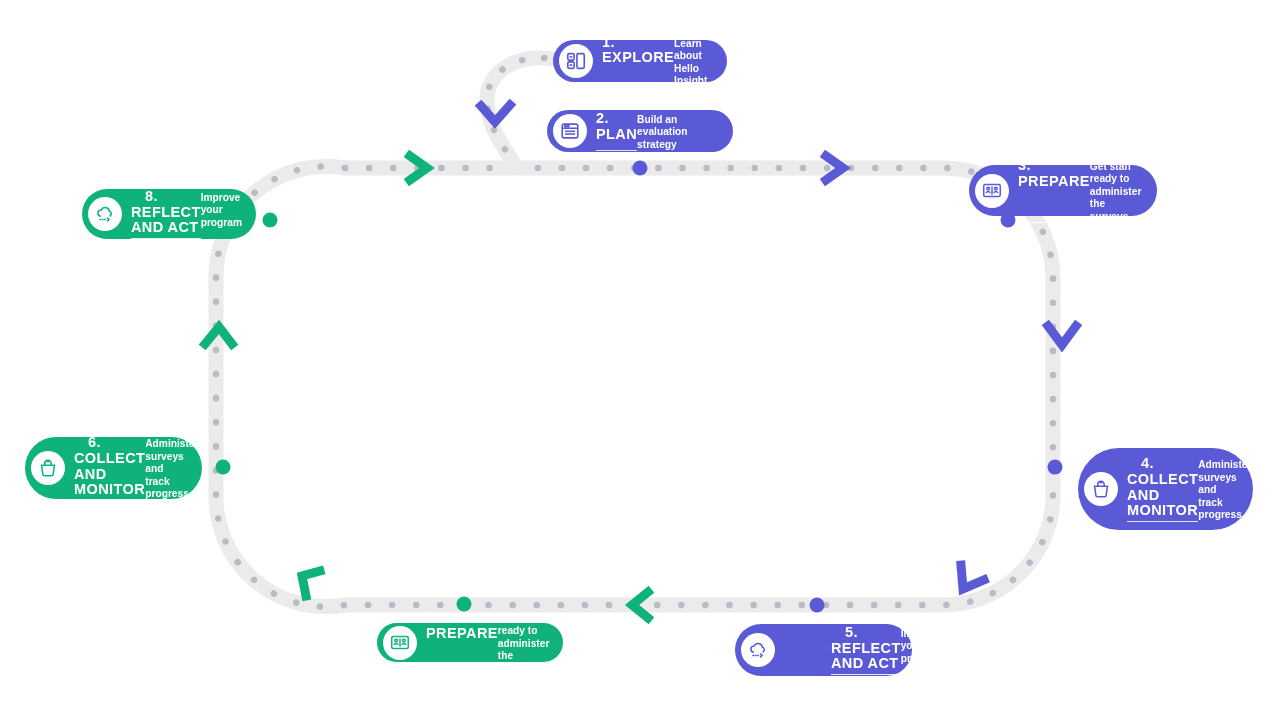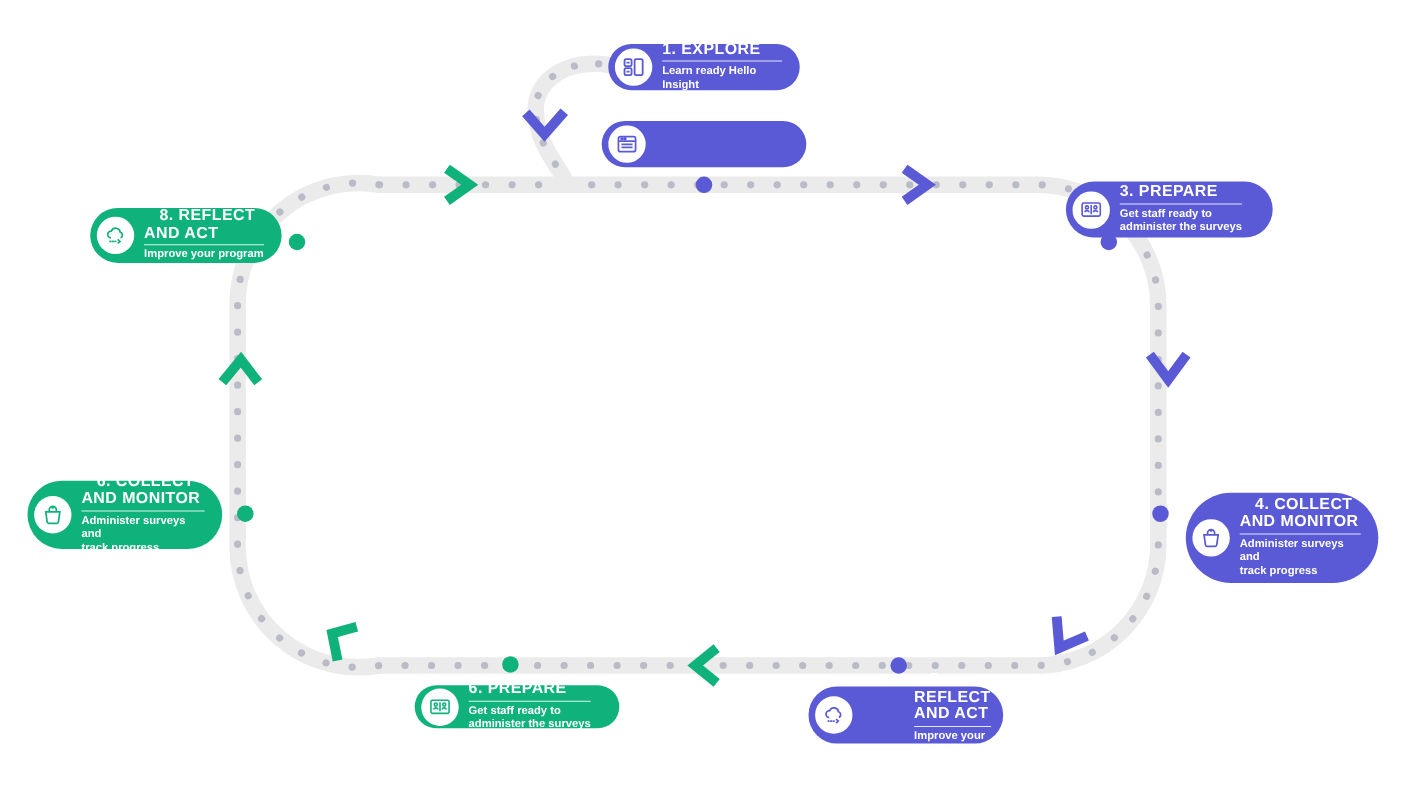--- a/index.html
+++ b/index.html
@@ -48,21 +48,21 @@
     border-radius: 50%;
     background: #ffffff;
     display: flex;
     align-items: center;
     justify-content: center;
     margin-right: 9px;
   }
   .pill.purple .pill-icon svg { stroke: #5a5ad6; fill: none; }
   .pill.green  .pill-icon svg { stroke: #10b27c; fill: none; }
 
-  .pill-text { display: flex; flex-direction: column; justify-content: center; }
+  .pill-text { display: flex; flex-direction: row; justify-content: center; }
   .pill-title {
     font-size: 14.5px;
     font-weight: bold;
     letter-spacing: 0.4px;
     line-height: 1.08;
     white-space: pre-line;
     padding-bottom: 2px;
     border-bottom: 1.4px solid rgba(255,255,255,0.85);
   }
   .pill-sub {
@@ -145,34 +145,38 @@
       <svg width="22" height="22" viewBox="0 0 24 24" stroke-width="1.8">
         <rect x="3" y="4" width="7" height="7" rx="1.6"></rect>
         <rect x="3" y="13" width="7" height="7" rx="1.6"></rect>
         <rect x="13" y="4" width="8" height="16" rx="1.6"></rect>
         <line x1="5" y1="7.5" x2="8" y2="7.5"></line>
         <line x1="5" y1="16.5" x2="8" y2="16.5"></line>
       </svg>
     </span>
     <span class="pill-text">
       <span class="pill-title">1. EXPLORE</span>
-      <span class="pill-sub">Learn ready Hello Insight</span>
+      <span class="pill-sub">Learn about Hello Insight</span>
     </span>
   </div>
 
   <div class="pill purple" id="pill-2">
     <span class="pill-icon">
       <svg width="22" height="22" viewBox="0 0 24 24" stroke-width="1.7">
         <rect x="3.5" y="4.5" width="17" height="15" rx="2"></rect>
         <line x1="3.5" y1="9" x2="20.5" y2="9"></line>
         <line x1="6.5" y1="12.3" x2="17.5" y2="12.3"></line>
         <line x1="6.5" y1="15.3" x2="17.5" y2="15.3"></line>
         <circle cx="7" cy="6.8" r="0.9"></circle>
         <circle cx="10" cy="6.8" r="0.9"></circle>
       </svg>
+    </span>
+    <span class="pill-text">
+      <span class="pill-title">2. PLAN</span>
+      <span class="pill-sub">Build an evaluation strategy</span>
     </span>
   </div>
 
   <div class="pill purple" id="pill-3">
     <span class="pill-icon">
       <svg width="22" height="22" viewBox="0 0 24 24" stroke-width="1.6">
         <rect x="3" y="5" width="18" height="13" rx="1.6"></rect>
         <circle cx="7.8" cy="9.3" r="1.5"></circle>
         <path d="M5.6 14.2 a2.3 2.3 0 0 1 4.4 0"></path>
         <circle cx="16.2" cy="9.3" r="1.5"></circle>

